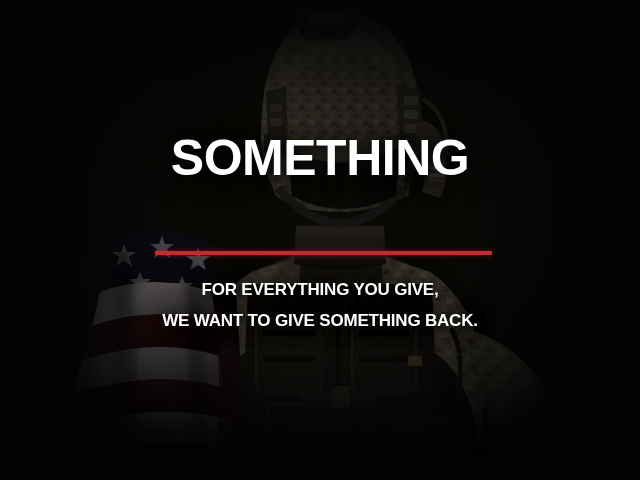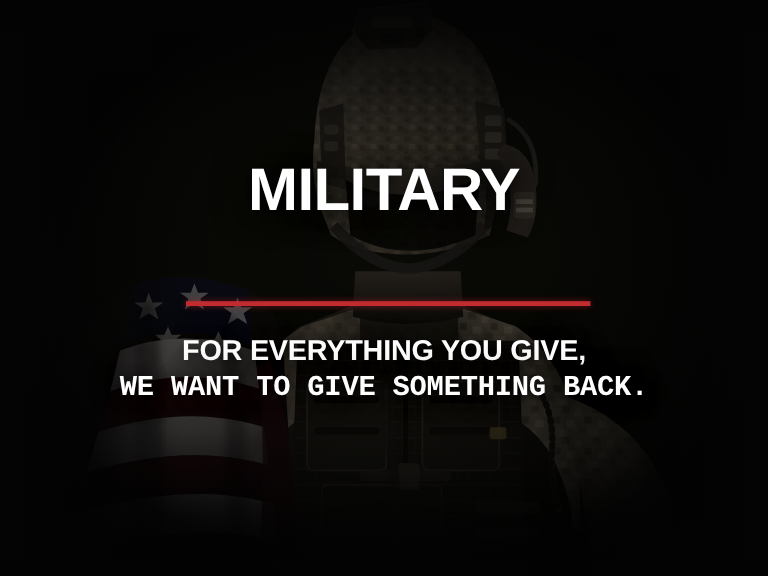--- a/index.html
+++ b/index.html
@@ -113,28 +113,28 @@
     box-shadow: 0 0 5px rgba(190,30,35,0.55);
     pointer-events: auto;
   }
   .subline {
     position: absolute;
     left: 0;
     right: 0;
     text-align: center;
     color: #ffffff;
     font-weight: 700;
-    font-size: 24px;
+    font-size: 17px;
     line-height: 1;
     letter-spacing: -0.2px;
     text-shadow: 0 2px 12px rgba(0,0,0,0.9), 0 0 24px rgba(0,0,0,0.7);
     pointer-events: auto;
   }
   .subline-1 { top: 281px; }
-  .subline-2 { top: 312px; font-family: Liberation Mono, monospace; }
+  .subline-2 { top: 312px; }
 </style>
 </head>
 <body>
 
 <div id="poster" style="background: rgb(7, 7, 7);">
 
   <div class="photo-layer">
     <svg class="photo-svg" viewBox="0 0 640 480" xmlns="http://www.w3.org/2000/svg">
       <defs>
         <linearGradient id="gHelmet" x1="0" y1="0" x2="1" y2="1">
@@ -355,19 +355,19 @@
 
     <div class="scrim"></div>
     <div class="vignette"></div>
     <div class="side-fade-left"></div>
     <div class="side-fade-right"></div>
     <div class="top-fade"></div>
     <div class="bottom-fade"></div>
   </div>
 
   <div class="text-layer">
-    <div class="headline headline-1" style="color: rgb(255, 255, 255);">MILITARY</div>
+    <div class="headline headline-1" style="color: rgb(255, 255, 255);">SOMETHING</div>
     <div class="divider" style="background: rgb(194, 43, 47);"></div>
     <div class="subline subline-1" style="color: rgb(255, 255, 255);">FOR EVERYTHING YOU GIVE,</div>
     <div class="subline subline-2" style="color: rgb(255, 255, 255);">WE WANT TO GIVE SOMETHING BACK.</div>
   </div>
 
 </div>
 
 </body></html>

